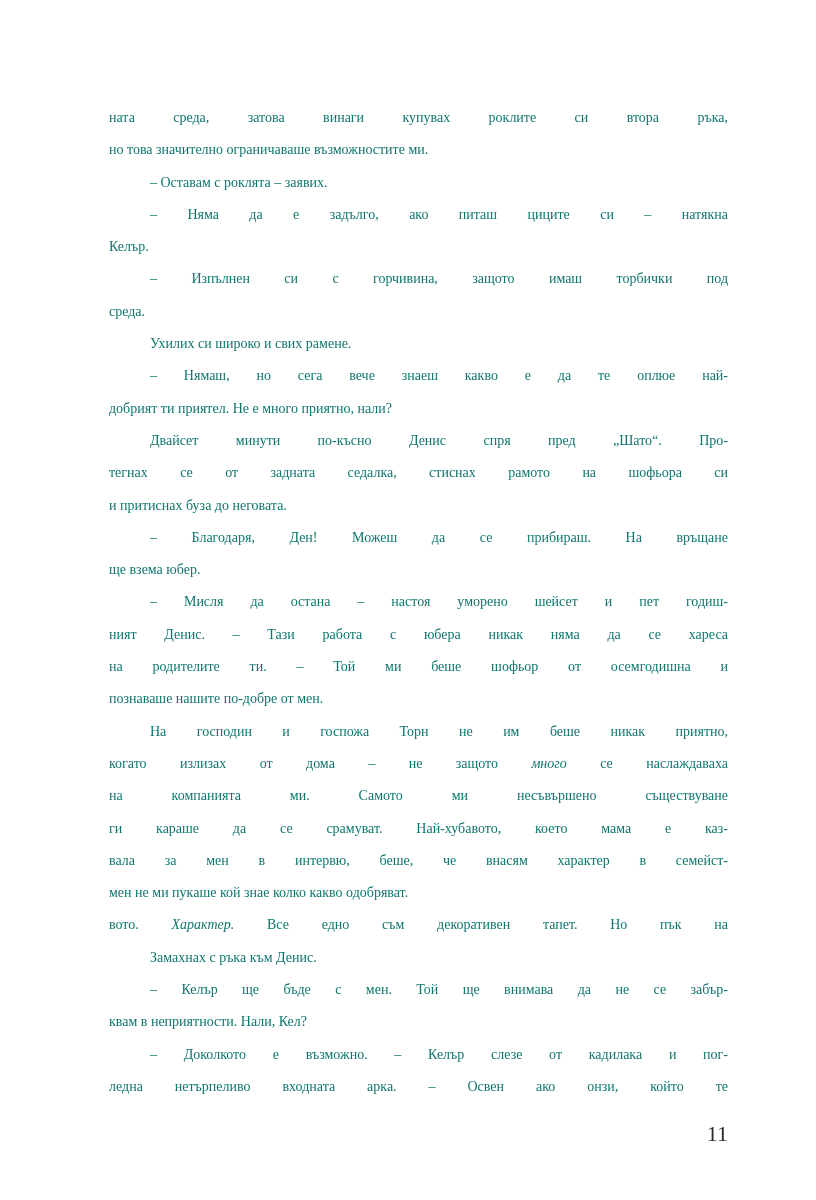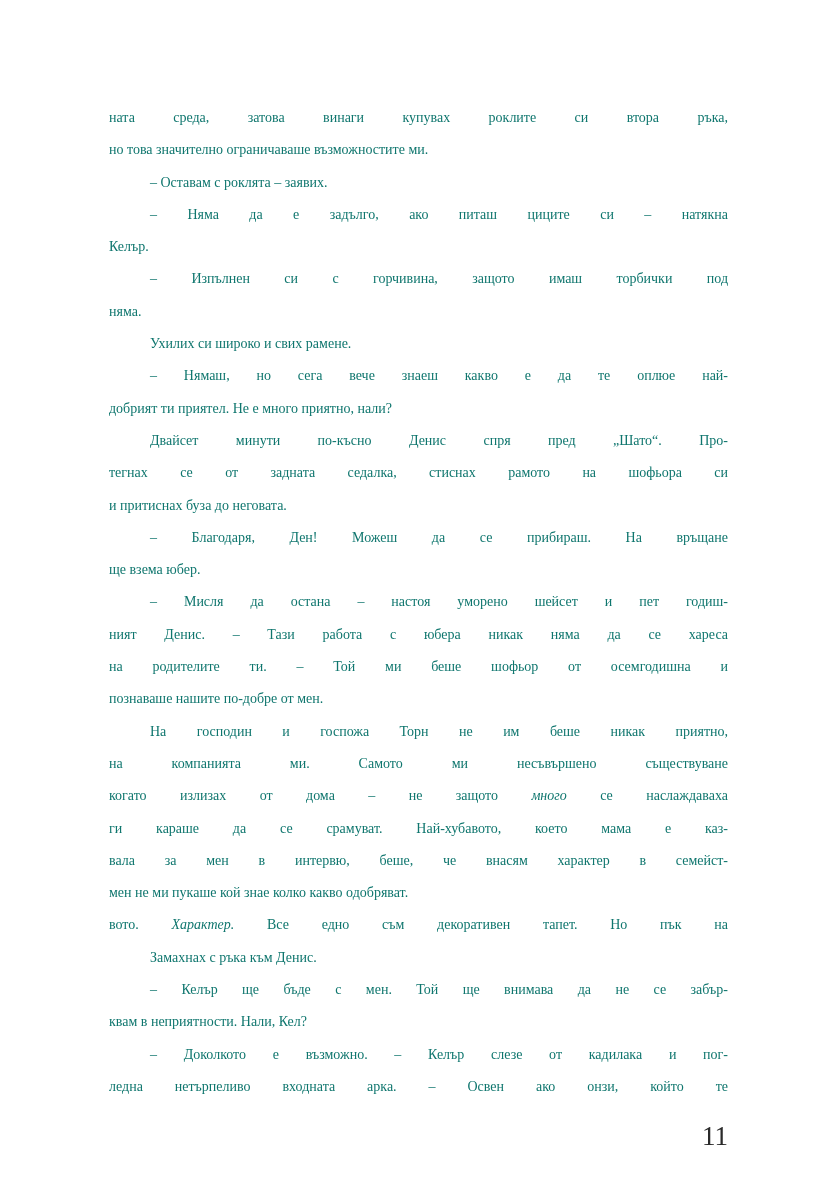--- a/index.html
+++ b/index.html
@@ -19,50 +19,50 @@
   .line { display: block; white-space: nowrap; height: 32.3px; }
   .line.justify { text-align: justify; text-align-last: justify; }
   .line.indent { padding-left: 41px; }
   .line.last { text-align: right; text-align-last: left; }
   em { font-style: italic; }
   .page-number {
     position: absolute;
     right: 88px;
     top: 1121px;
     font-family: "Liberation Serif", "DejaVu Serif", serif;
-    font-size: 27px;
+    font-size: 22px;
     color: #2a2a2a;
   }
 </style>
 </head>
 <body>
 
 <div class="page" id="page-body">
     <div class="line justify">ната среда, затова винаги купувах роклите си втора ръка,</div>
     <div class="line justify last">но това значително ограничаваше възможностите ми.</div>
     <div class="line justify indent last">– Оставам с роклята – заявих.</div>
     <div class="line justify indent">– Няма да е задълго, ако питаш циците си – натякна</div>
     <div class="line justify last">Келър.</div>
     <div class="line justify indent">– Изпълнен си с горчивина, защото имаш торбички под</div>
-    <div class="line justify last">няма.</div>
+    <div class="line justify last">среда.</div>
     <div class="line justify indent last">Ухилих си широко и свих рамене.</div>
     <div class="line justify indent">– Нямаш, но сега вече знаеш какво е да те оплюе най-</div>
     <div class="line justify last">добрият ти приятел. Не е много приятно, нали?</div>
     <div class="line justify indent">Двайсет минути по-късно Денис спря пред „Шато“. Про-</div>
     <div class="line justify">тегнах се от задната седалка, стиснах рамото на шофьора си</div>
     <div class="line justify last">и притиснах буза до неговата.</div>
     <div class="line justify indent">– Благодаря, Ден! Можеш да се прибираш. На връщане</div>
     <div class="line justify last">ще взема юбер.</div>
     <div class="line justify indent">– Мисля да остана – настоя уморено шейсет и пет годиш-</div>
     <div class="line justify">ният Денис. – Тази работа с юбера никак няма да се хареса</div>
     <div class="line justify">на родителите ти. – Той ми беше шофьор от осемгодишна и</div>
     <div class="line justify last">познаваше нашите по-добре от мен.</div>
     <div class="line justify indent">На господин и госпожа Торн не им беше никак приятно,</div>
+    <div class="line justify"><span>когато излизах от дома – не защото </span><em>много</em><span> се наслаждаваха</span></div>
     <div class="line justify">на компанията ми. Самото ми несъвършено съществуване</div>
-    <div class="line justify"><span>когато излизах от дома – не защото </span><em>много</em><span> се наслаждаваха</span></div>
     <div class="line justify">ги караше да се срамуват. Най-хубавото, което мама е каз-</div>
     <div class="line justify">вала за мен в интервю, беше, че внасям характер в семейст-</div>
     <div class="line justify last">мен не ми пукаше кой знае колко какво одобряват.</div>
     <div class="line justify"><span>вото. </span><em>Характер.</em><span> Все едно съм декоративен тапет. Но пък на</span></div>
     <div class="line justify indent last">Замахнах с ръка към Денис.</div>
     <div class="line justify indent">– Келър ще бъде с мен. Той ще внимава да не се забър-</div>
     <div class="line justify last">квам в неприятности. Нали, Кел?</div>
     <div class="line justify indent">– Доколкото е възможно. – Келър слезе от кадилака и пог-</div>
     <div class="line justify">ледна нетърпеливо входната арка. – Освен ако онзи, който те</div>
   </div>

